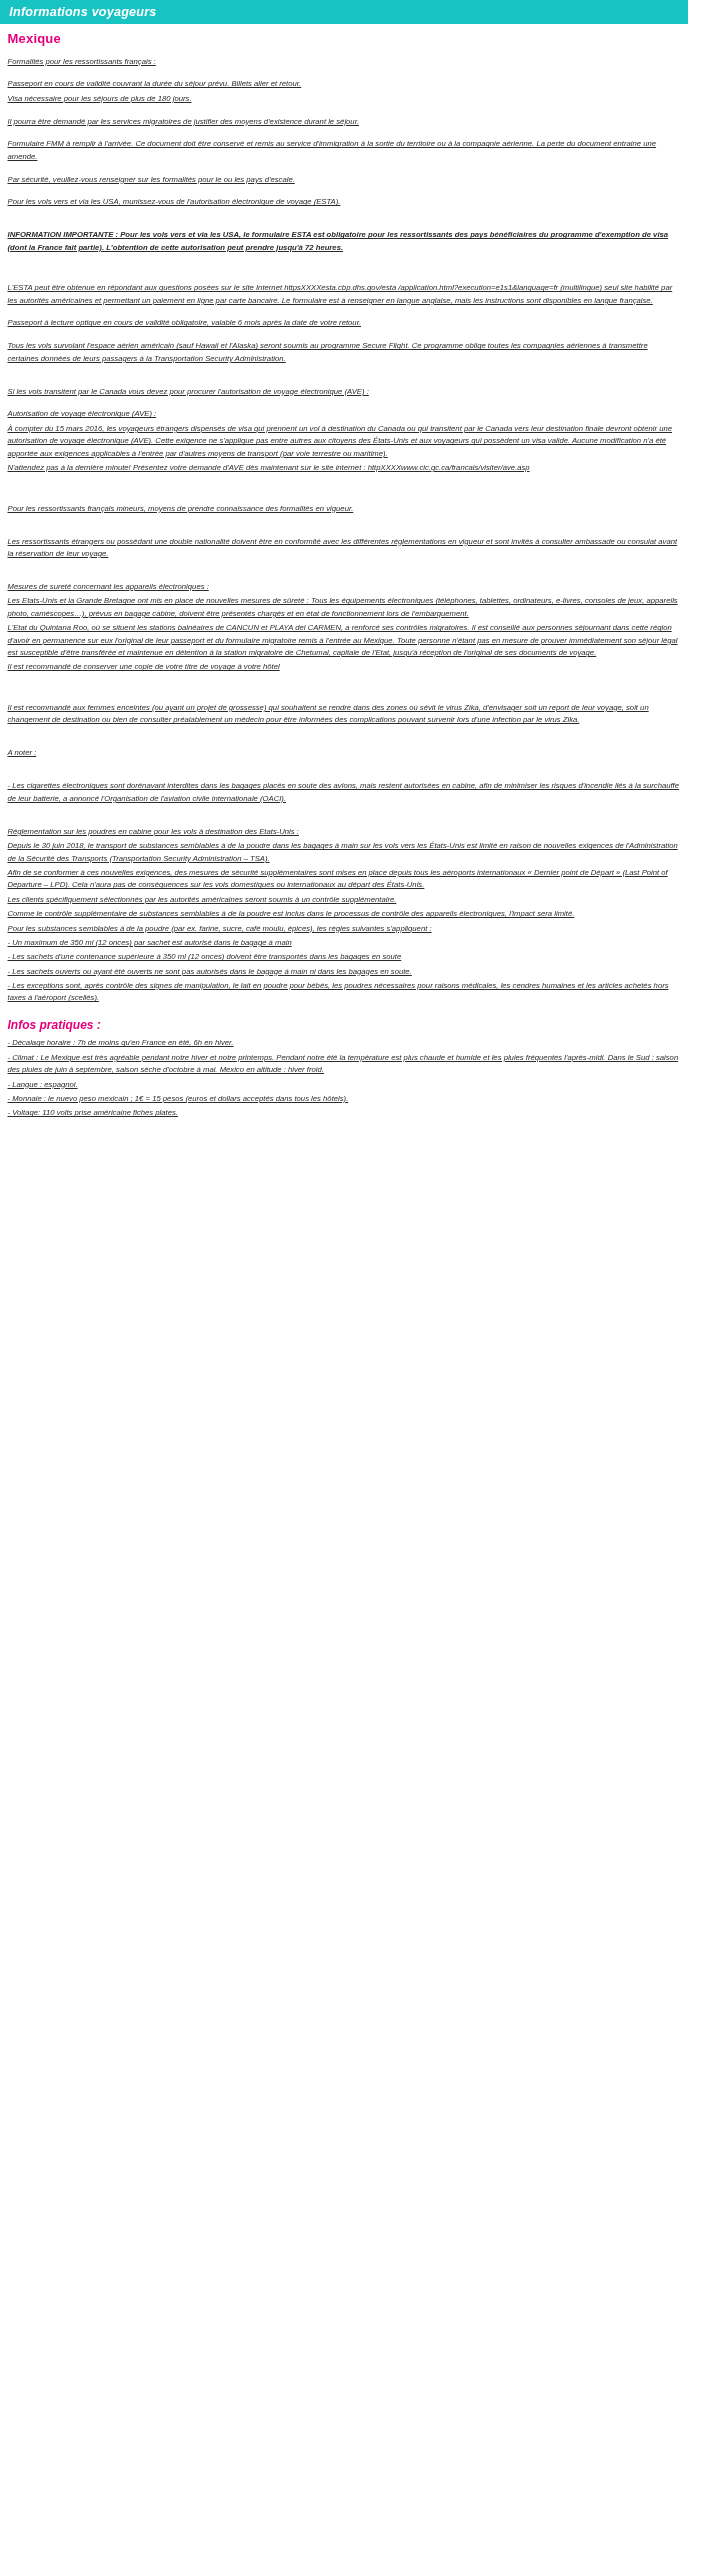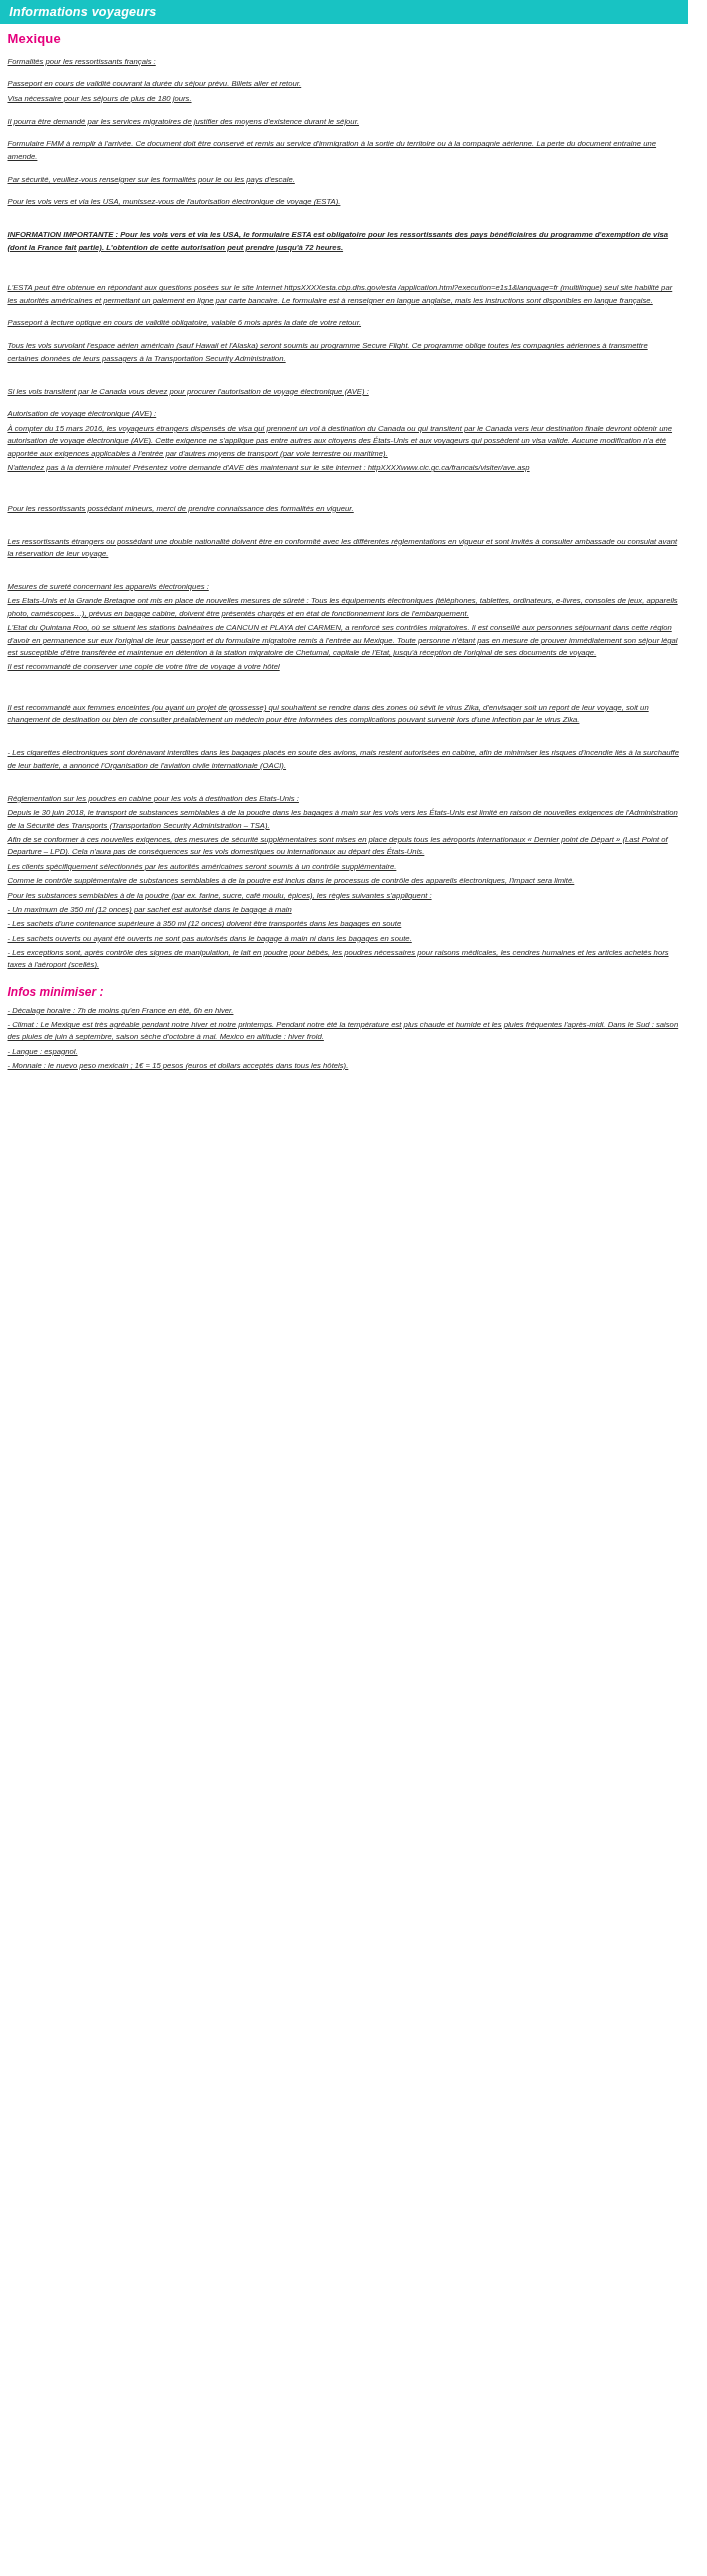--- a/index.html
+++ b/index.html
@@ -92,43 +92,45 @@
         <p class="para">Par sécurité, veuillez-vous renseigner sur les formalités pour le ou les pays d'escale.</p>
         <p class="para spacer-big">Pour les vols vers et via les USA, munissez-vous de l'autorisation électronique de voyage (ESTA).</p>
         <p class="para bold spacer-xl">INFORMATION IMPORTANTE : Pour les vols vers et via les USA, le formulaire ESTA est obligatoire pour les ressortissants des pays bénéficiaires du programme d'exemption de visa (dont la France fait partie). L'obtention de cette autorisation peut prendre jusqu'à 72 heures.</p>
         <p class="para">L'ESTA peut être obtenue en répondant aux questions posées sur le site Internet httpsXXXXesta.cbp.dhs.gov/esta /application.html?execution=e1s1&amp;language=fr (multilingue) seul site habilité par les autorités américaines et permettant un paiement en ligne par carte bancaire. Le formulaire est à renseigner en langue anglaise, mais les instructions sont disponibles en langue française.</p>
         <p class="para">Passeport à lecture optique en cours de validité obligatoire, valable 6 mois après la date de votre retour.</p>
         <p class="para spacer-big">Tous les vols survolant l'espace aérien américain (sauf Hawaii et l'Alaska) seront soumis au programme Secure Flight. Ce programme oblige toutes les compagnies aériennes à transmettre certaines données de leurs passagers à la Transportation Security Administration.</p>
         <p class="para">Si les vols transitent par le Canada vous devez pour procurer l'autorisation de voyage électronique (AVE) :</p>
         <p class="para tight">Autorisation de voyage électronique (AVE) :</p>
         <p class="para tight">À compter du 15 mars 2016, les voyageurs étrangers dispensés de visa qui prennent un vol à destination du Canada ou qui transitent par le Canada vers leur destination finale devront obtenir une autorisation de voyage électronique (AVE). Cette exigence ne s'applique pas entre autres aux citoyens des États-Unis et aux voyageurs qui possèdent un visa valide. Aucune modification n'a été apportée aux exigences applicables à l'entrée par d'autres moyens de transport (par voie terrestre ou maritime).</p>
         <p class="para spacer-xl">N'attendez pas à la dernière minute! Présentez votre demande d'AVE dès maintenant sur le site internet : httpXXXXwww.cic.gc.ca/francais/visiter/ave.asp</p>
-        <p class="para spacer-big">Pour les ressortissants possédant mineurs, merci de prendre connaissance des formalités en vigueur.</p>
+        <p class="para spacer-big">Pour les ressortissants français mineurs, moyens de prendre connaissance des formalités en vigueur.</p>
         <p class="para spacer-big">Les ressortissants étrangers ou possédant une double nationalité doivent être en conformité avec les différentes réglementations en vigueur et sont invités à consulter ambassade ou consulat avant la réservation de leur voyage.</p>
         <p class="para tight">Mesures de sureté concernant les appareils électroniques :</p>
         <p class="para tight">Les Etats-Unis et la Grande Bretagne ont mis en place de nouvelles mesures de sûreté : Tous les équipements électroniques (téléphones, tablettes, ordinateurs, e-livres, consoles de jeux, appareils photo, caméscopes…), prévus en bagage cabine, doivent être présentés chargés et en état de fonctionnement lors de l'embarquement.</p>
         <p class="para tight">L'Etat du Quintana Roo, où se situent les stations balnéaires de CANCUN et PLAYA del CARMEN, a renforcé ses contrôles migratoires. Il est conseillé aux personnes séjournant dans cette région d'avoir en permanence sur eux l'original de leur passeport et du formulaire migratoire remis à l'entrée au Mexique. Toute personne n'étant pas en mesure de prouver immédiatement son séjour légal est susceptible d'être transférée et maintenue en détention à la station migratoire de Chetumal, capitale de l'Etat, jusqu'à réception de l'original de ses documents de voyage.</p>
         <p class="para spacer-xl">Il est recommandé de conserver une copie de votre titre de voyage à votre hôtel</p>
         <p class="para spacer-big">Il est recommandé aux femmes enceintes (ou ayant un projet de grossesse) qui souhaitent se rendre dans des zones où sévit le virus Zika, d'envisager soit un report de leur voyage, soit un changement de destination ou bien de consulter préalablement un médecin pour être informées des complications pouvant survenir lors d'une infection par le virus Zika.</p>
+        <p class="para spacer-big">A noter :</p>
         <p class="para spacer-big">- Les cigarettes électroniques sont dorénavant interdites dans les bagages placés en soute des avions, mais restent autorisées en cabine, afin de minimiser les risques d'incendie liés à la surchauffe de leur batterie, a annoncé l'Organisation de l'aviation civile internationale (OACI).</p>
         <p class="para tight">Réglementation sur les poudres en cabine pour les vols à destination des Etats-Unis :</p>
         <p class="para tight">Depuis le 30 juin 2018, le transport de substances semblables à de la poudre dans les bagages à main sur les vols vers les États-Unis est limité en raison de nouvelles exigences de l'Administration de la Sécurité des Transports (Transportation Security Administration – TSA).</p>
         <p class="para tight">Afin de se conformer à ces nouvelles exigences, des mesures de sécurité supplémentaires sont mises en place depuis tous les aéroports internationaux « Dernier point de Départ » (Last Point of Departure – LPD). Cela n'aura pas de conséquences sur les vols domestiques ou internationaux au départ des États-Unis.</p>
         <p class="para tight">Les clients spécifiquement sélectionnés par les autorités américaines seront soumis à un contrôle supplémentaire.</p>
         <p class="para tight">Comme le contrôle supplémentaire de substances semblables à de la poudre est inclus dans le processus de contrôle des appareils électroniques, l'impact sera limité.</p>
         <p class="para tight">Pour les substances semblables à de la poudre (par ex. farine, sucre, café moulu, épices), les règles suivantes s'appliquent :</p>
         <p class="para tight">- Un maximum de 350 ml (12 onces) par sachet est autorisé dans le bagage à main</p>
         <p class="para tight">- Les sachets d'une contenance supérieure à 350 ml (12 onces) doivent être transportés dans les bagages en soute</p>
         <p class="para tight">- Les sachets ouverts ou ayant été ouverts ne sont pas autorisés dans le bagage à main ni dans les bagages en soute.</p>
         <p class="para">- Les exceptions sont, après contrôle des signes de manipulation, le lait en poudre pour bébés, les poudres nécessaires pour raisons médicales, les cendres humaines et les articles achetés hors taxes à l'aéroport (scellés).</p>
       </div>
 
-    <h2 class="infos-title">Infos minimiser :</h2>
+    <h2 class="infos-title">Infos pratiques :</h2>
     <div id="infos-list">
         <p class="para tight">- Décalage horaire : 7h de moins qu'en France en été, 6h en hiver.</p>
         <p class="para tight">- Climat : Le Mexique est très agréable pendant notre hiver et notre printemps. Pendant notre été la température est plus chaude et humide et les pluies fréquentes l'après-midi. Dans le Sud : saison des pluies de juin à septembre, saison sèche d'octobre à mai. Mexico en altitude : hiver froid.</p>
         <p class="para tight">- Langue : espagnol.</p>
         <p class="para tight">- Monnaie : le nuevo peso mexicain ; 1€ = 15 pesos (euros et dollars acceptés dans tous les hôtels).</p>
+        <p class="para tight">- Voltage: 110 volts prise américaine fiches plates.</p>
       </div>
   </div>
 
 </div>
 
 
 </body></html>

